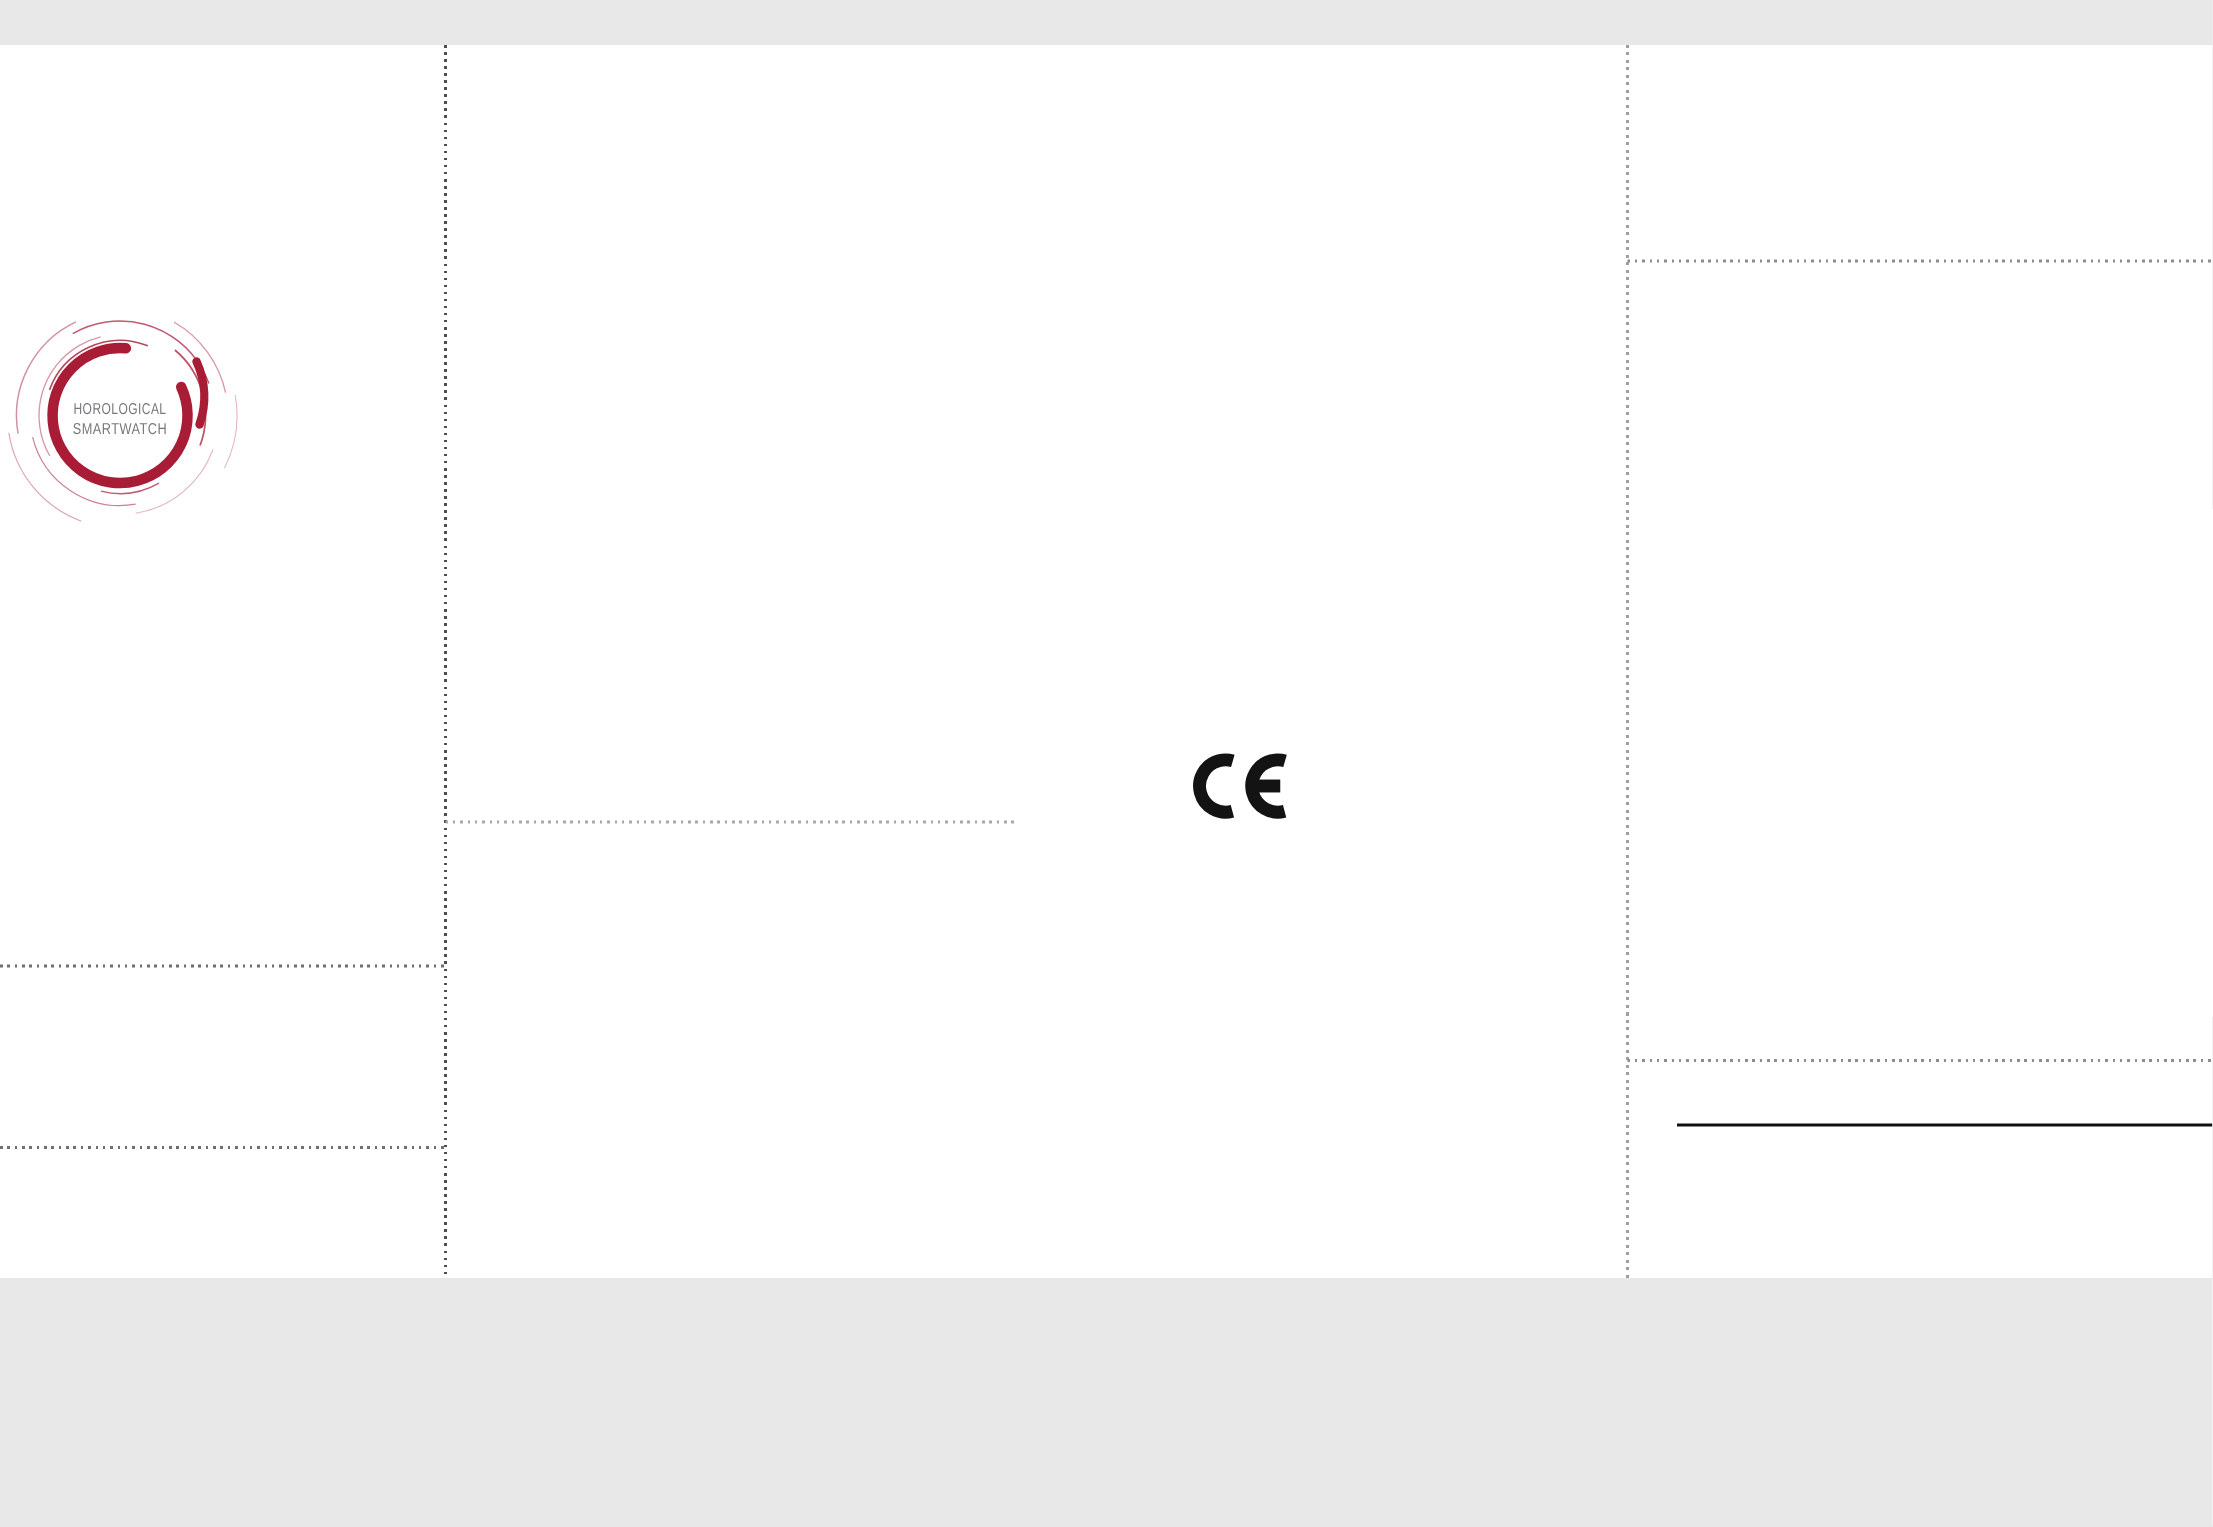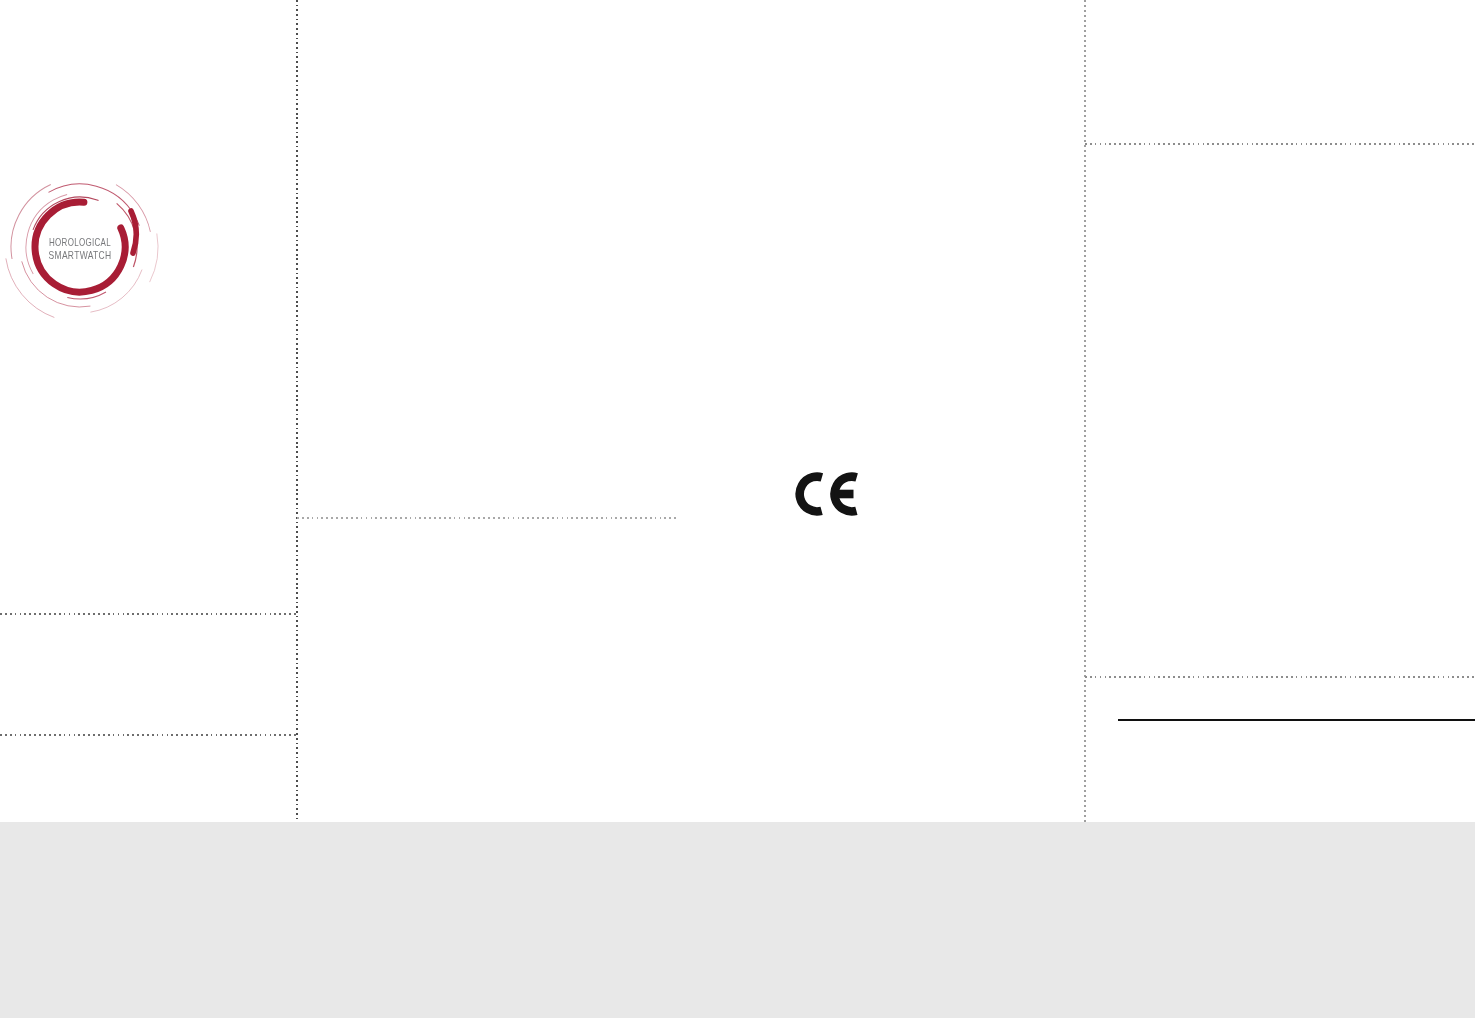--- a/index.html
+++ b/index.html
@@ -2,20 +2,21 @@
 <html><head>
 <meta charset="utf-8">
 <style>
   html,body{margin:0;padding:0;background:#e8e8e8;}
   .page{
     position:relative;
     width:1475px;height:822px;
     background:#ffffff;
     overflow:hidden;
     font-family:"Liberation Sans", sans-serif;
+    margin-top:30px;
   }
   
   .line{position:absolute;pointer-events:none;}
   .v-dotted-left{
     left:296px;top:0;width:2px;height:1018px;
     background:repeating-linear-gradient(to bottom,#4d4d4d 0 1.7px,transparent 1.7px 4.7px);
   }
   .v-dotted-right{
     left:1084px;top:0;width:2px;height:1018px;
     background:repeating-linear-gradient(to bottom,#9f9f9f 0 2px,transparent 2px 5px);

